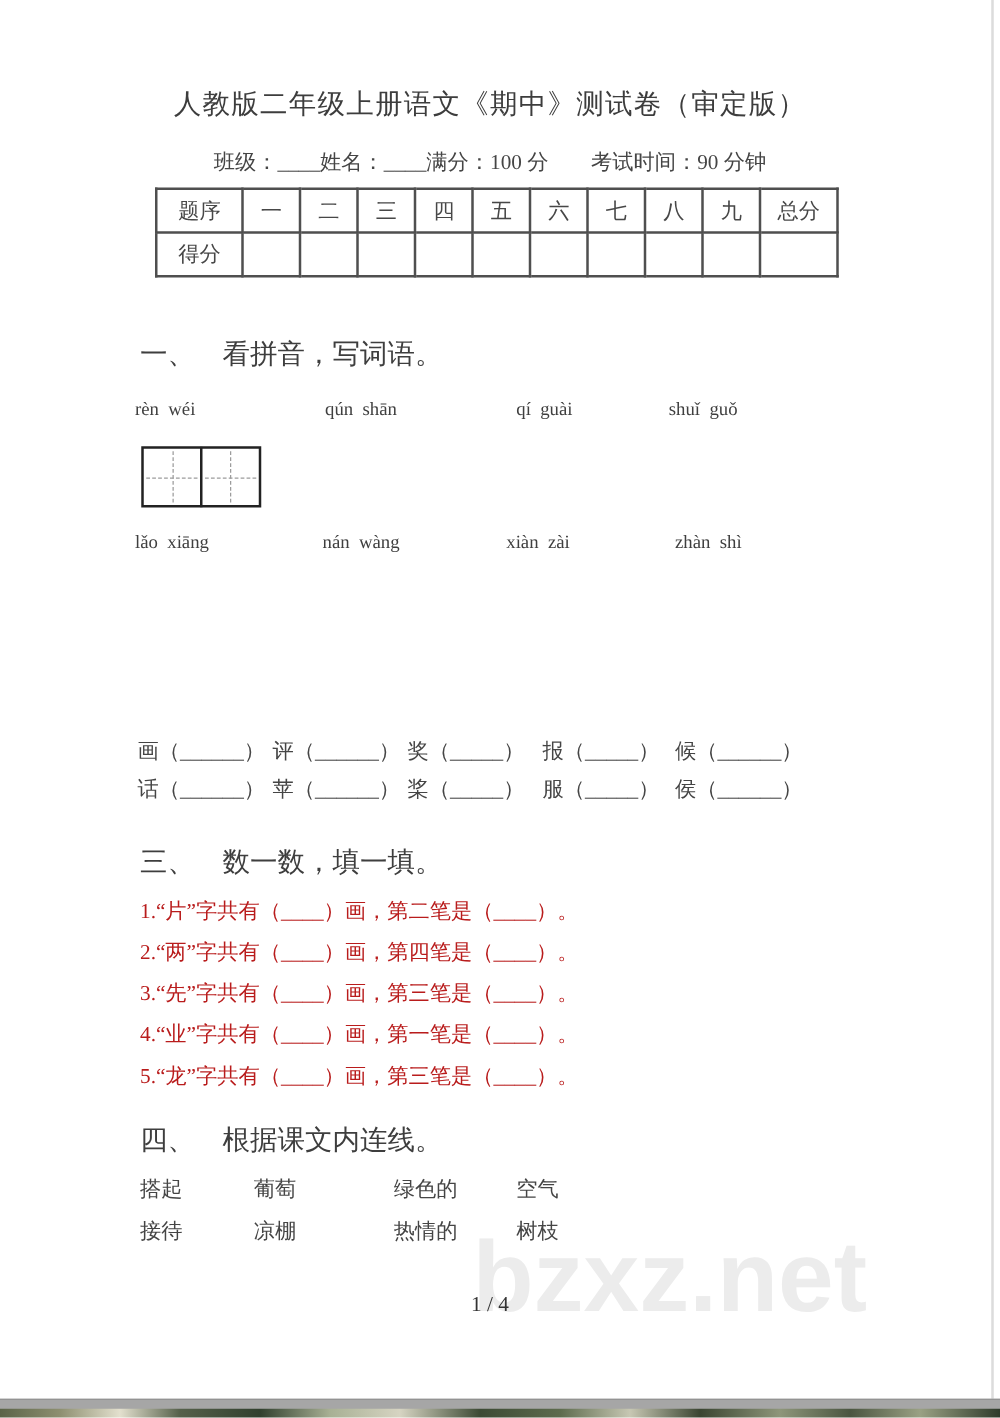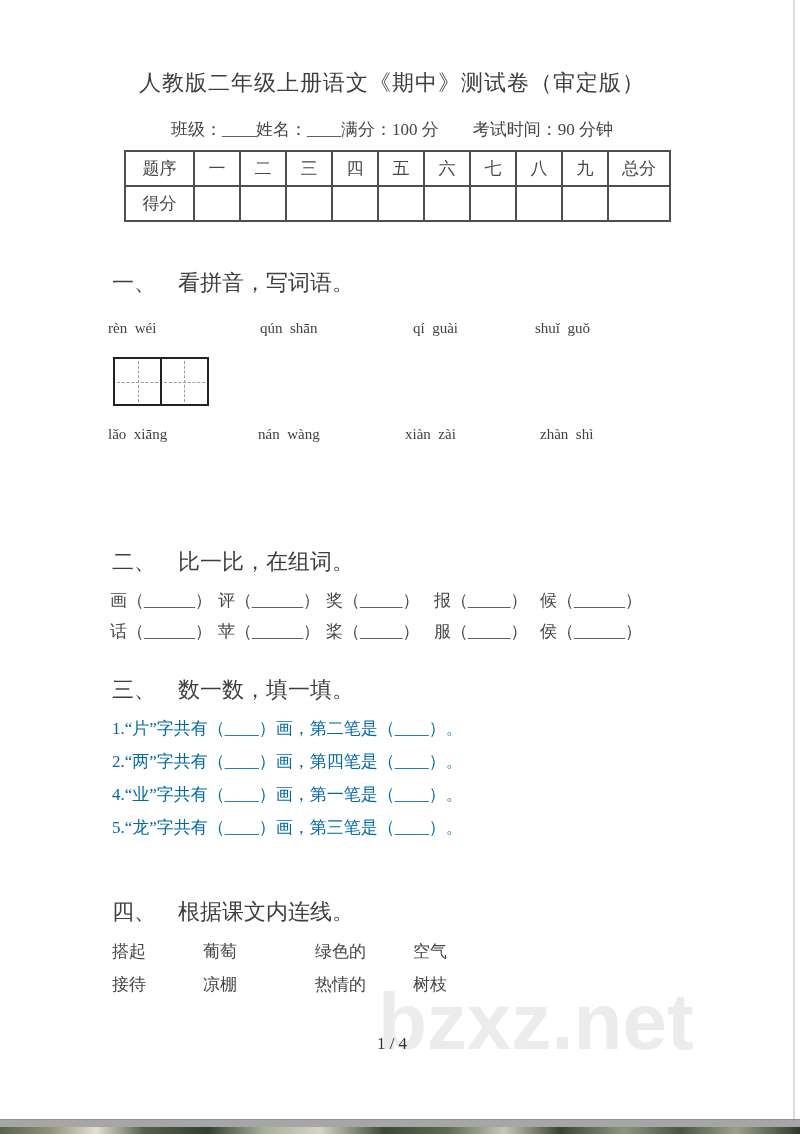--- a/index.html
+++ b/index.html
@@ -52,21 +52,21 @@
     content:""; position:absolute; top:50%; left:2px; right:2px;
     border-top:1px dashed #9c9c9c;
   }
 
   .zuci-row { position:absolute; left:0; width:724px; height:24px; }
   .zuci-row span { position:absolute; font-size:17px; color:#454545; white-space:pre; }
   .zuci-1 { top:589px; }
   .zuci-2 { top:620px; }
 
   .count-items { position:absolute; top:712px; left:112px; width:600px; }
-  .count-items div { font-size:17px; line-height:33px; color:#0369a1; white-space:pre; }
+  .count-items div { font-size:17px; line-height:33px; color:#b91c1c; white-space:pre; }
 
   .match-row { position:absolute; left:0; width:699px; height:24px; }
   .match-row span { position:absolute; font-size:17px; color:#454545; white-space:pre; }
   .match-1 { top:940px; }
   .match-2 { top:973px; }
 
   .page-number {
     position:absolute; top:1034px; left:0; width:784px; text-align:center;
     font-size:17px; color:#333333; z-index:2;
   }
@@ -159,21 +159,20 @@
     <div class="tzg"></div>
   </div>
 
   <div class="row-abs pinyin-2">
     <span style="left:108px">lǎo  xiāng</span>
     <span style="left:258px">nán  wàng</span>
     <span style="left:405px">xiàn  zài</span>
     <span style="left:540px">zhàn  shì</span>
   </div>
 
-  <div class="sec-heading h2">二、　比一比，在组词。</div>
 
   <div class="zuci-row zuci-1">
     <span style="left:110px">画（______）</span>
     <span style="left:218px">评（______）</span>
     <span style="left:326px">奖（_____）</span>
     <span style="left:434px">报（_____）</span>
     <span style="left:540px">候（______）</span>
   </div>
   <div class="zuci-row zuci-2">
     <span style="left:110px">话（______）</span>
@@ -181,20 +180,21 @@
     <span style="left:326px">桨（_____）</span>
     <span style="left:434px">服（_____）</span>
     <span style="left:540px">侯（______）</span>
   </div>
 
   <div class="sec-heading h3">三、　数一数，填一填。</div>
 
   <div class="count-items">
     <div>1.“片”字共有（____）画，第二笔是（____）。</div>
     <div>2.“两”字共有（____）画，第四笔是（____）。</div>
+    <div>3.“先”字共有（____）画，第三笔是（____）。</div>
     <div>4.“业”字共有（____）画，第一笔是（____）。</div>
     <div>5.“龙”字共有（____）画，第三笔是（____）。</div>
   </div>
 
   <div class="sec-heading h4">四、　根据课文内连线。</div>
 
   <div class="match-row match-1">
     <span style="left:112px">搭起</span>
     <span style="left:203px">葡萄</span>
     <span style="left:315px">绿色的</span>

